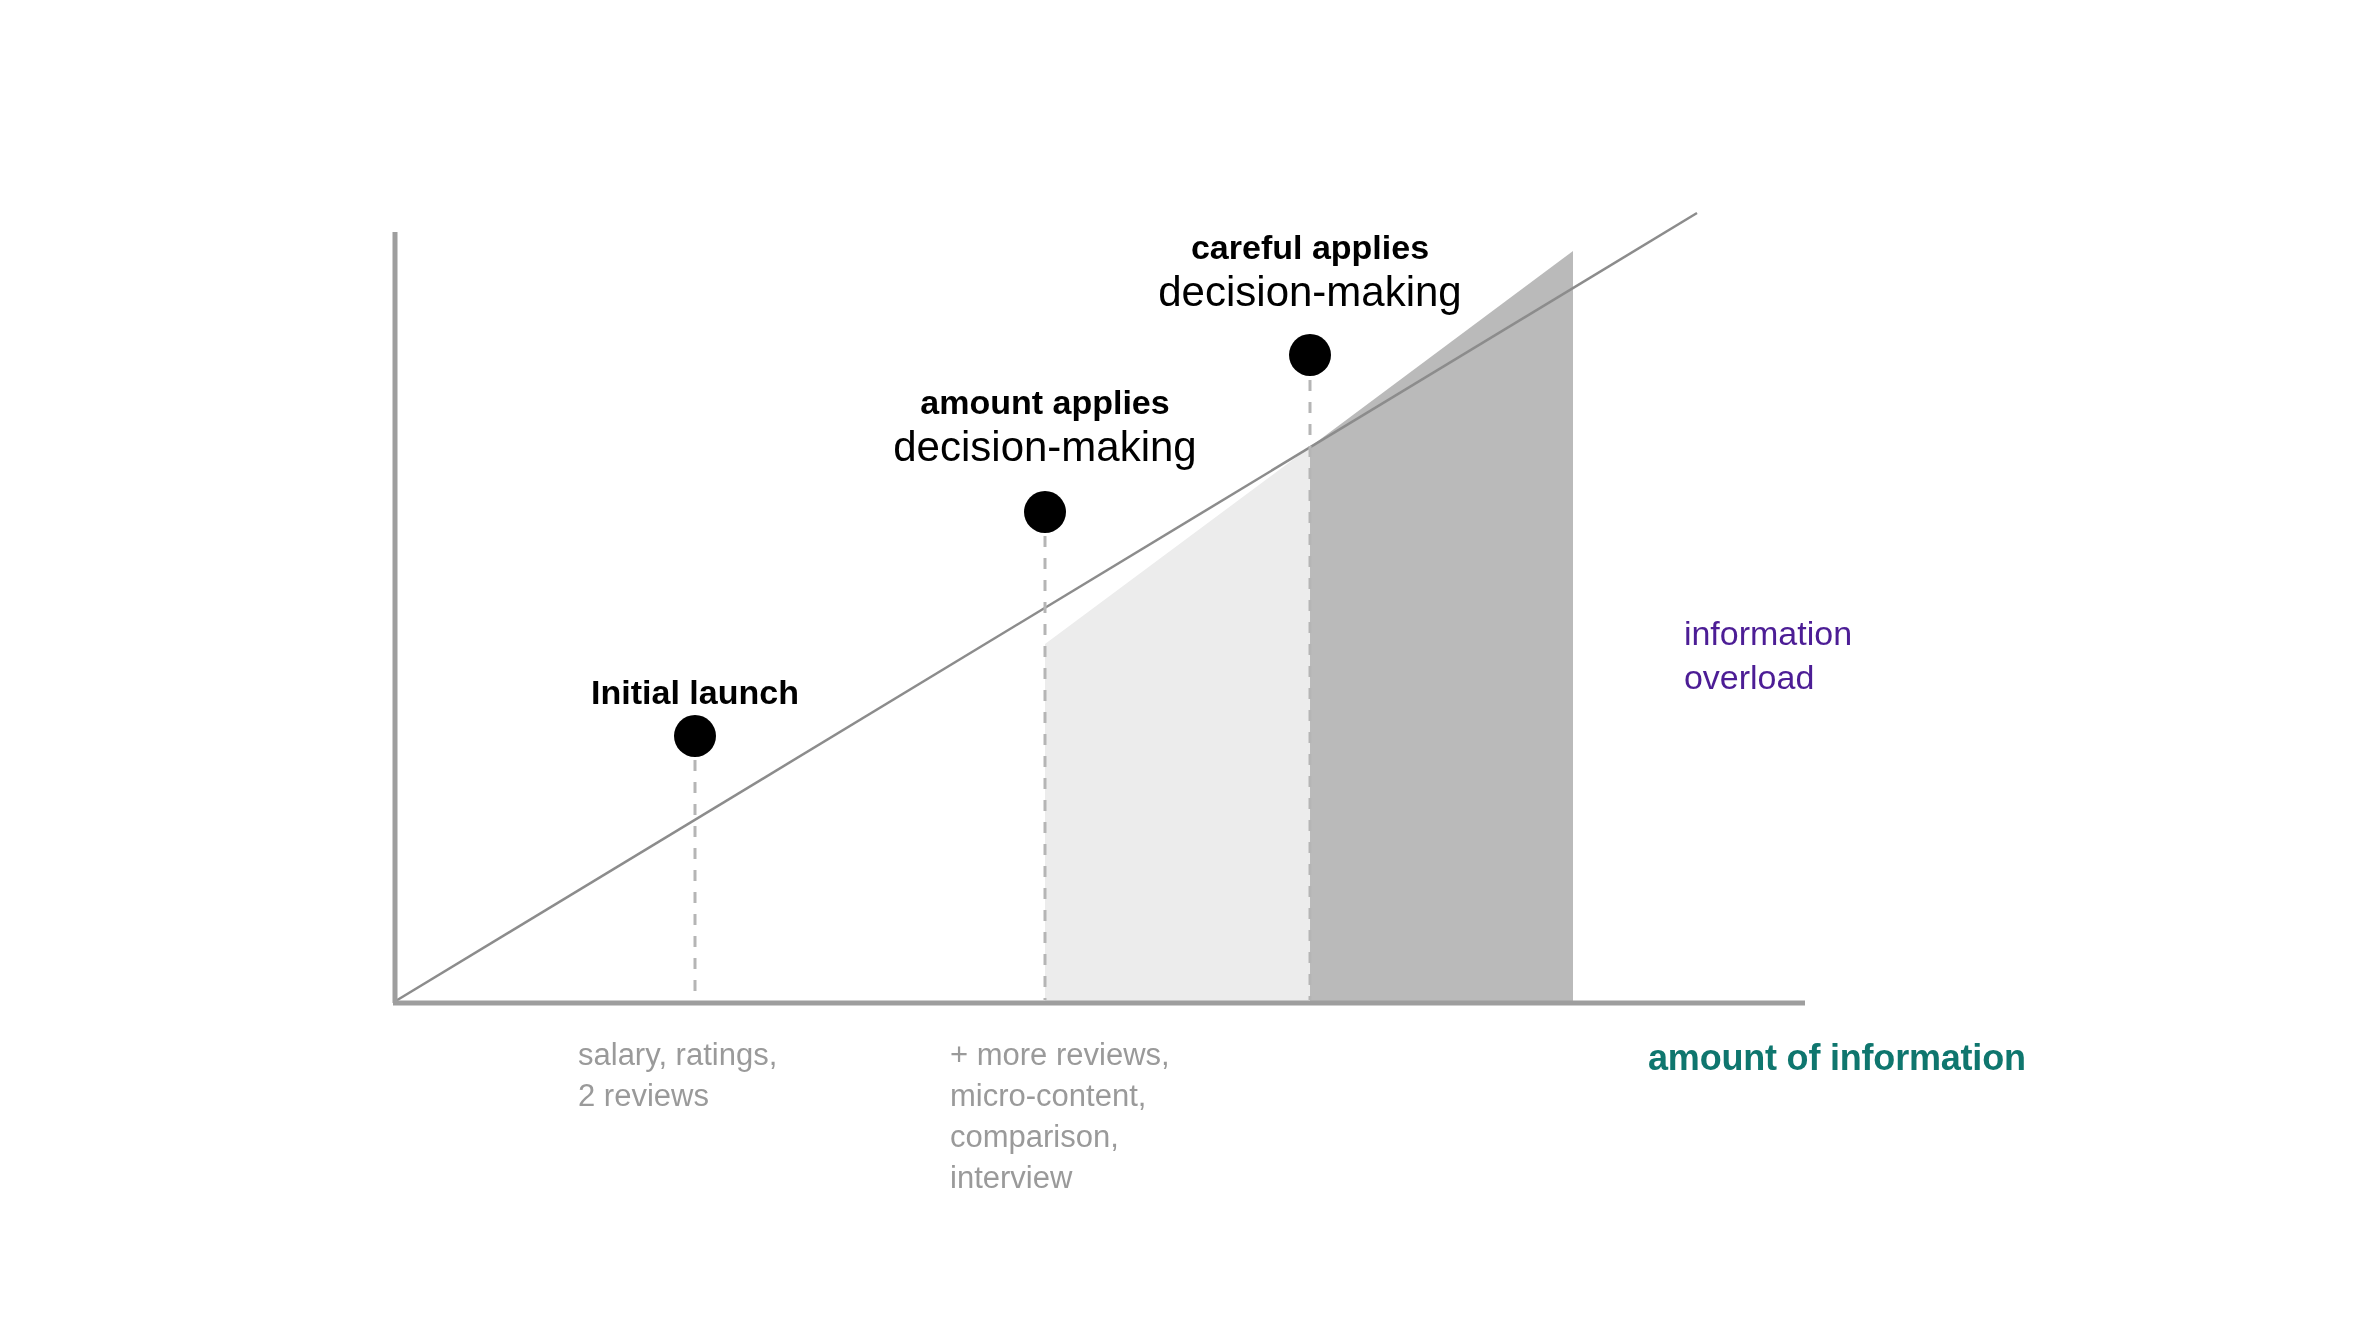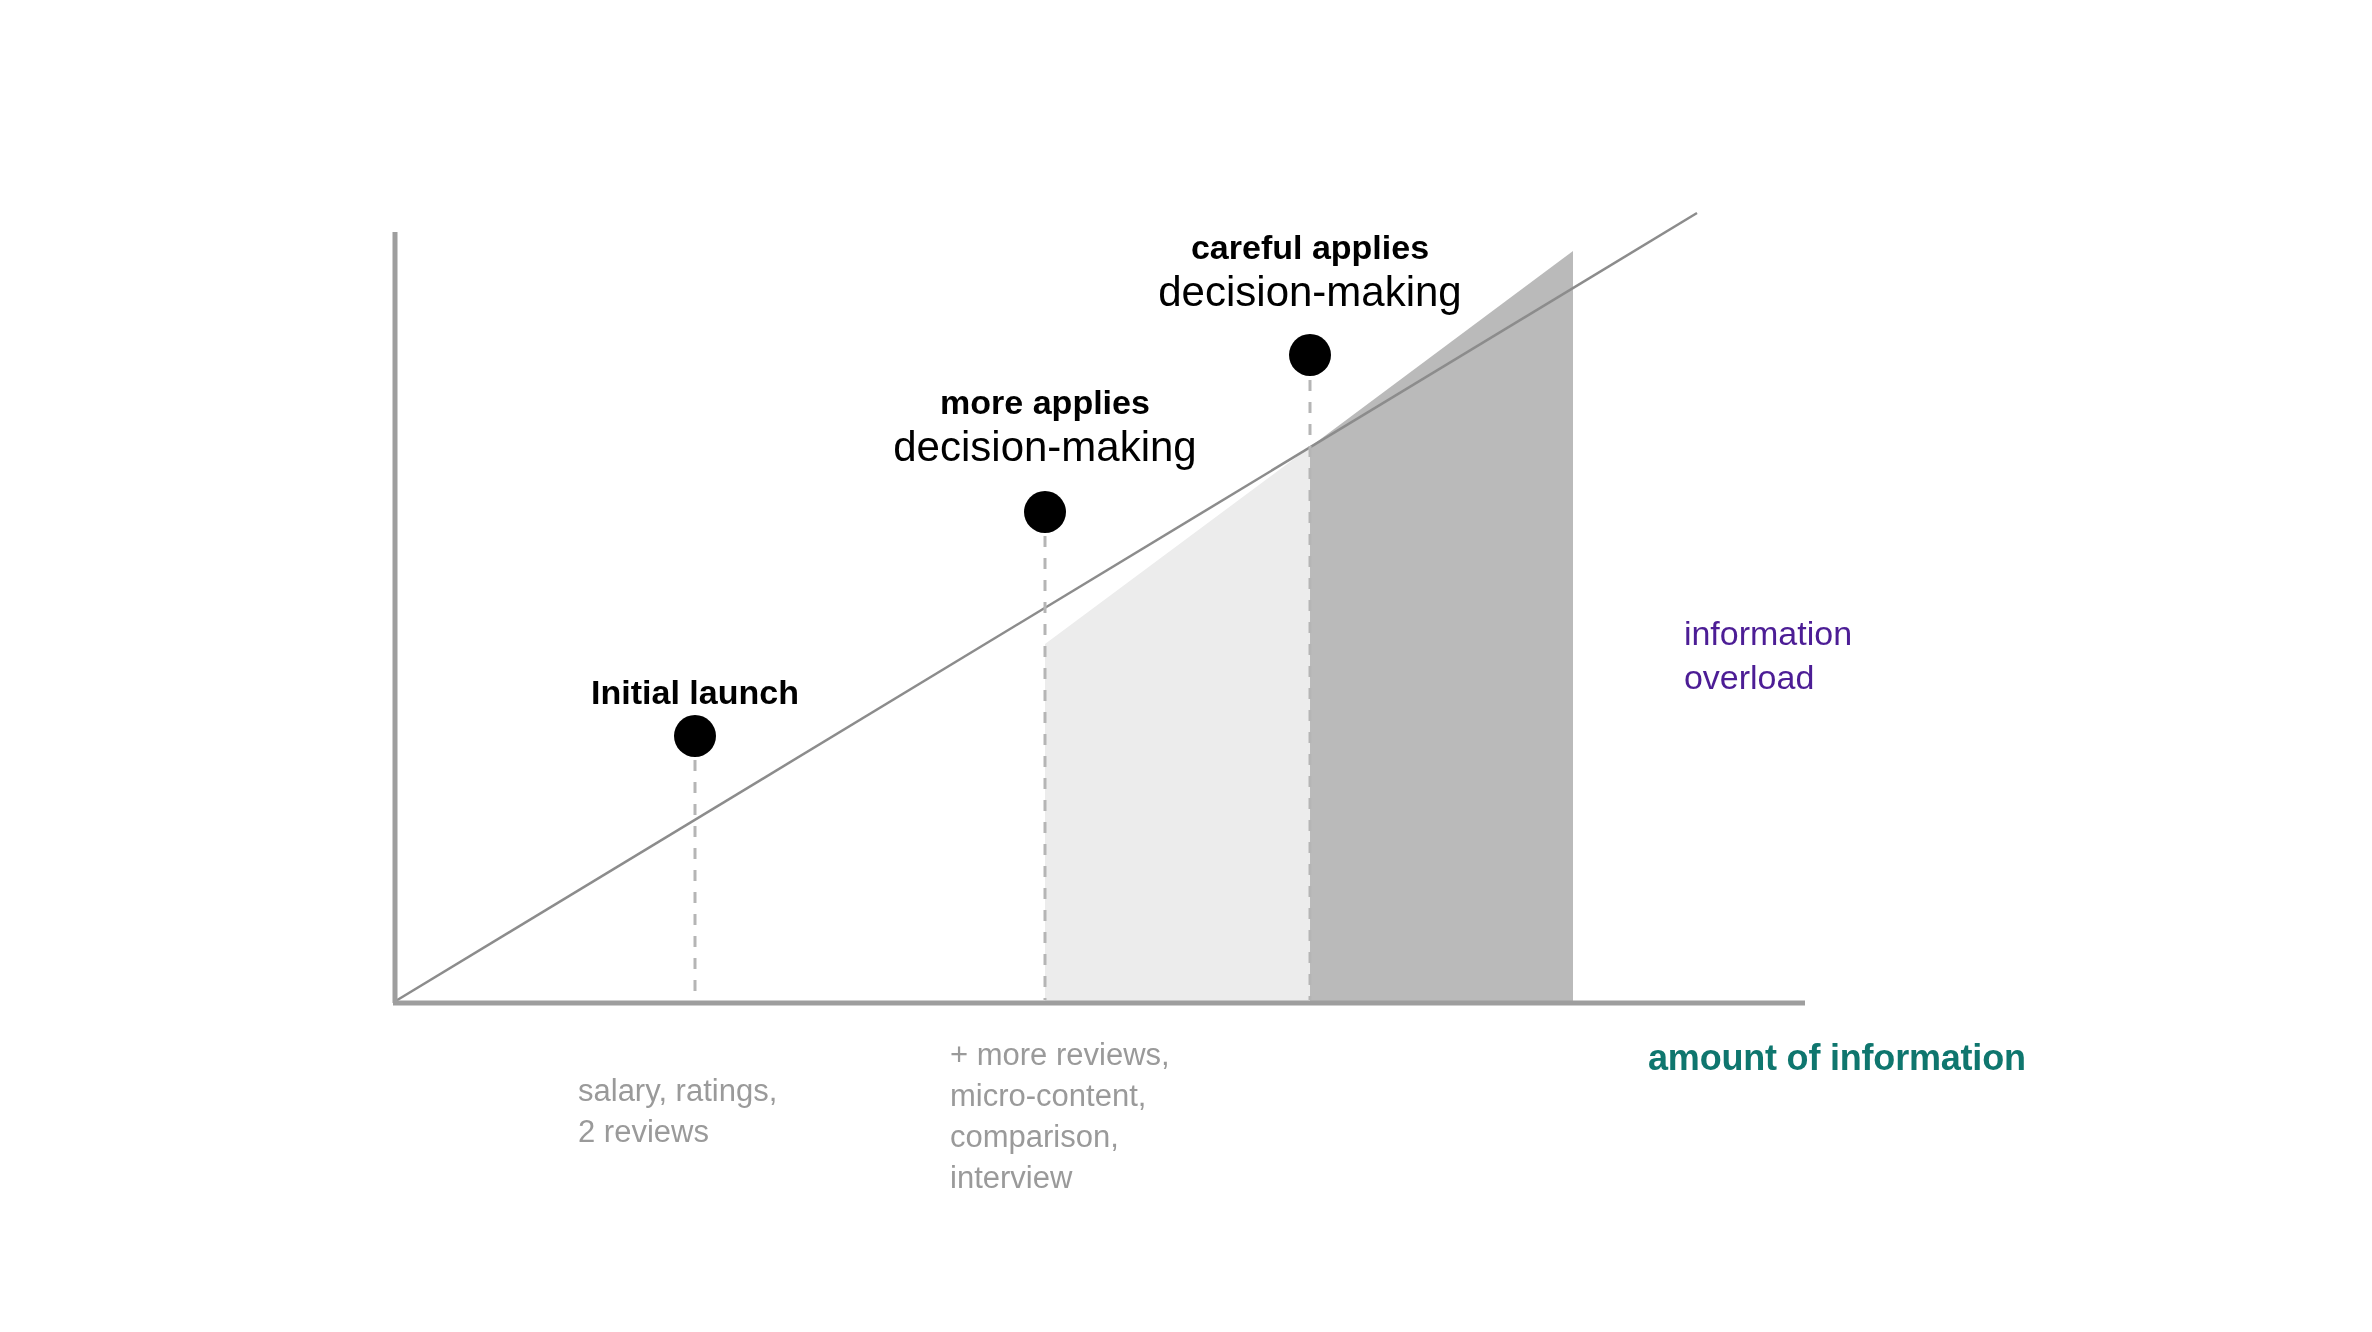--- a/index.html
+++ b/index.html
@@ -94,35 +94,35 @@
     <circle cx="695" cy="736" r="21" fill="#000000"></circle>
     <circle cx="1045" cy="512" r="21" fill="#000000"></circle>
     <circle cx="1310" cy="355" r="21" fill="#000000"></circle>
   </svg>
 
   <div class="milestone-block" style="left:695px; top:648px;">
     <div class="milestone-title">Initial launch</div>
   </div>
 
   <div class="milestone-block" style="left:1045px; top:358px;">
-    <div class="milestone-title">more applies</div>
+    <div class="milestone-title">amount applies</div>
     <div class="milestone-sub">decision-making</div>
   </div>
 
   <div class="milestone-block" style="left:1310px; top:203px;">
     <div class="milestone-title">careful applies</div>
     <div class="milestone-sub">decision-making</div>
   </div>
 
   <div class="overload-note" style="left:1768px; top:612px;">
     <div>information</div>
     <div>overload</div>
   </div>
 
-  <div class="tick-caption" style="left:578px; top:1071px;">
+  <div class="tick-caption" style="left:578px; top:1035px;">
     <div>salary, ratings,</div>
     <div>2 reviews</div>
   </div>
 
   <div class="tick-caption" style="left:950px; top:1035px;">
     <div>+ more reviews,</div>
     <div>micro-content,</div>
     <div>comparison,</div>
     <div>interview</div>
   </div>

